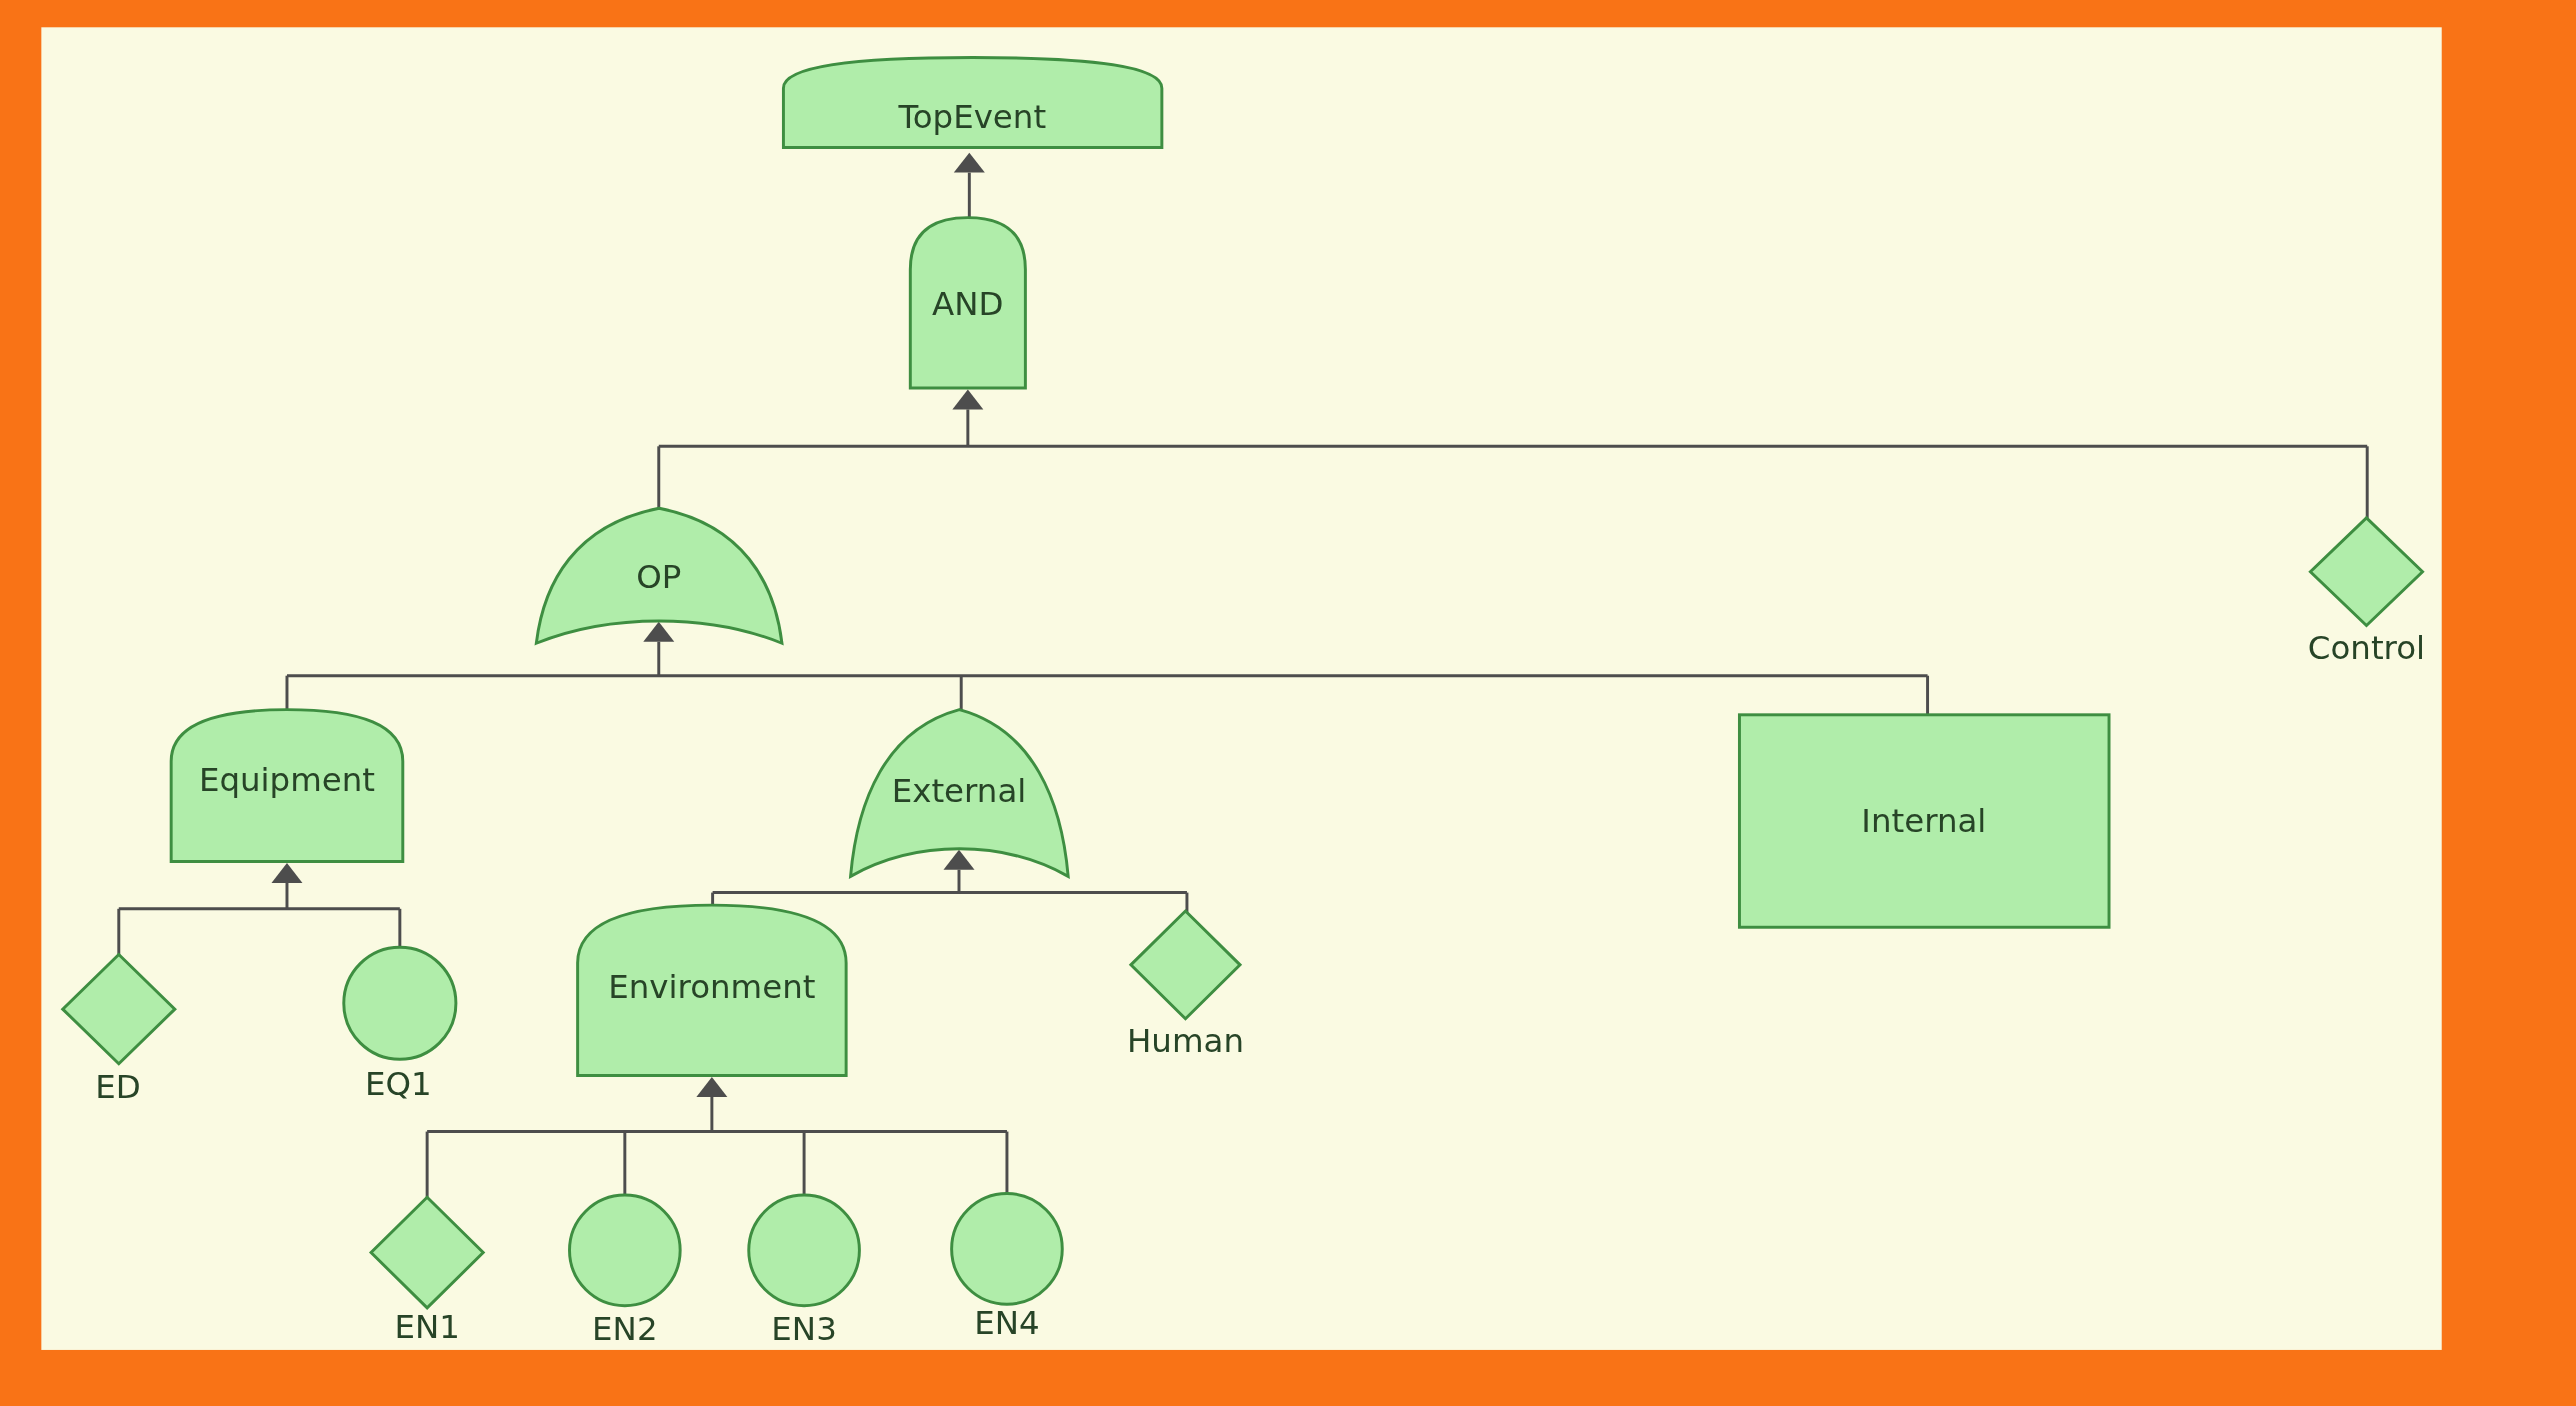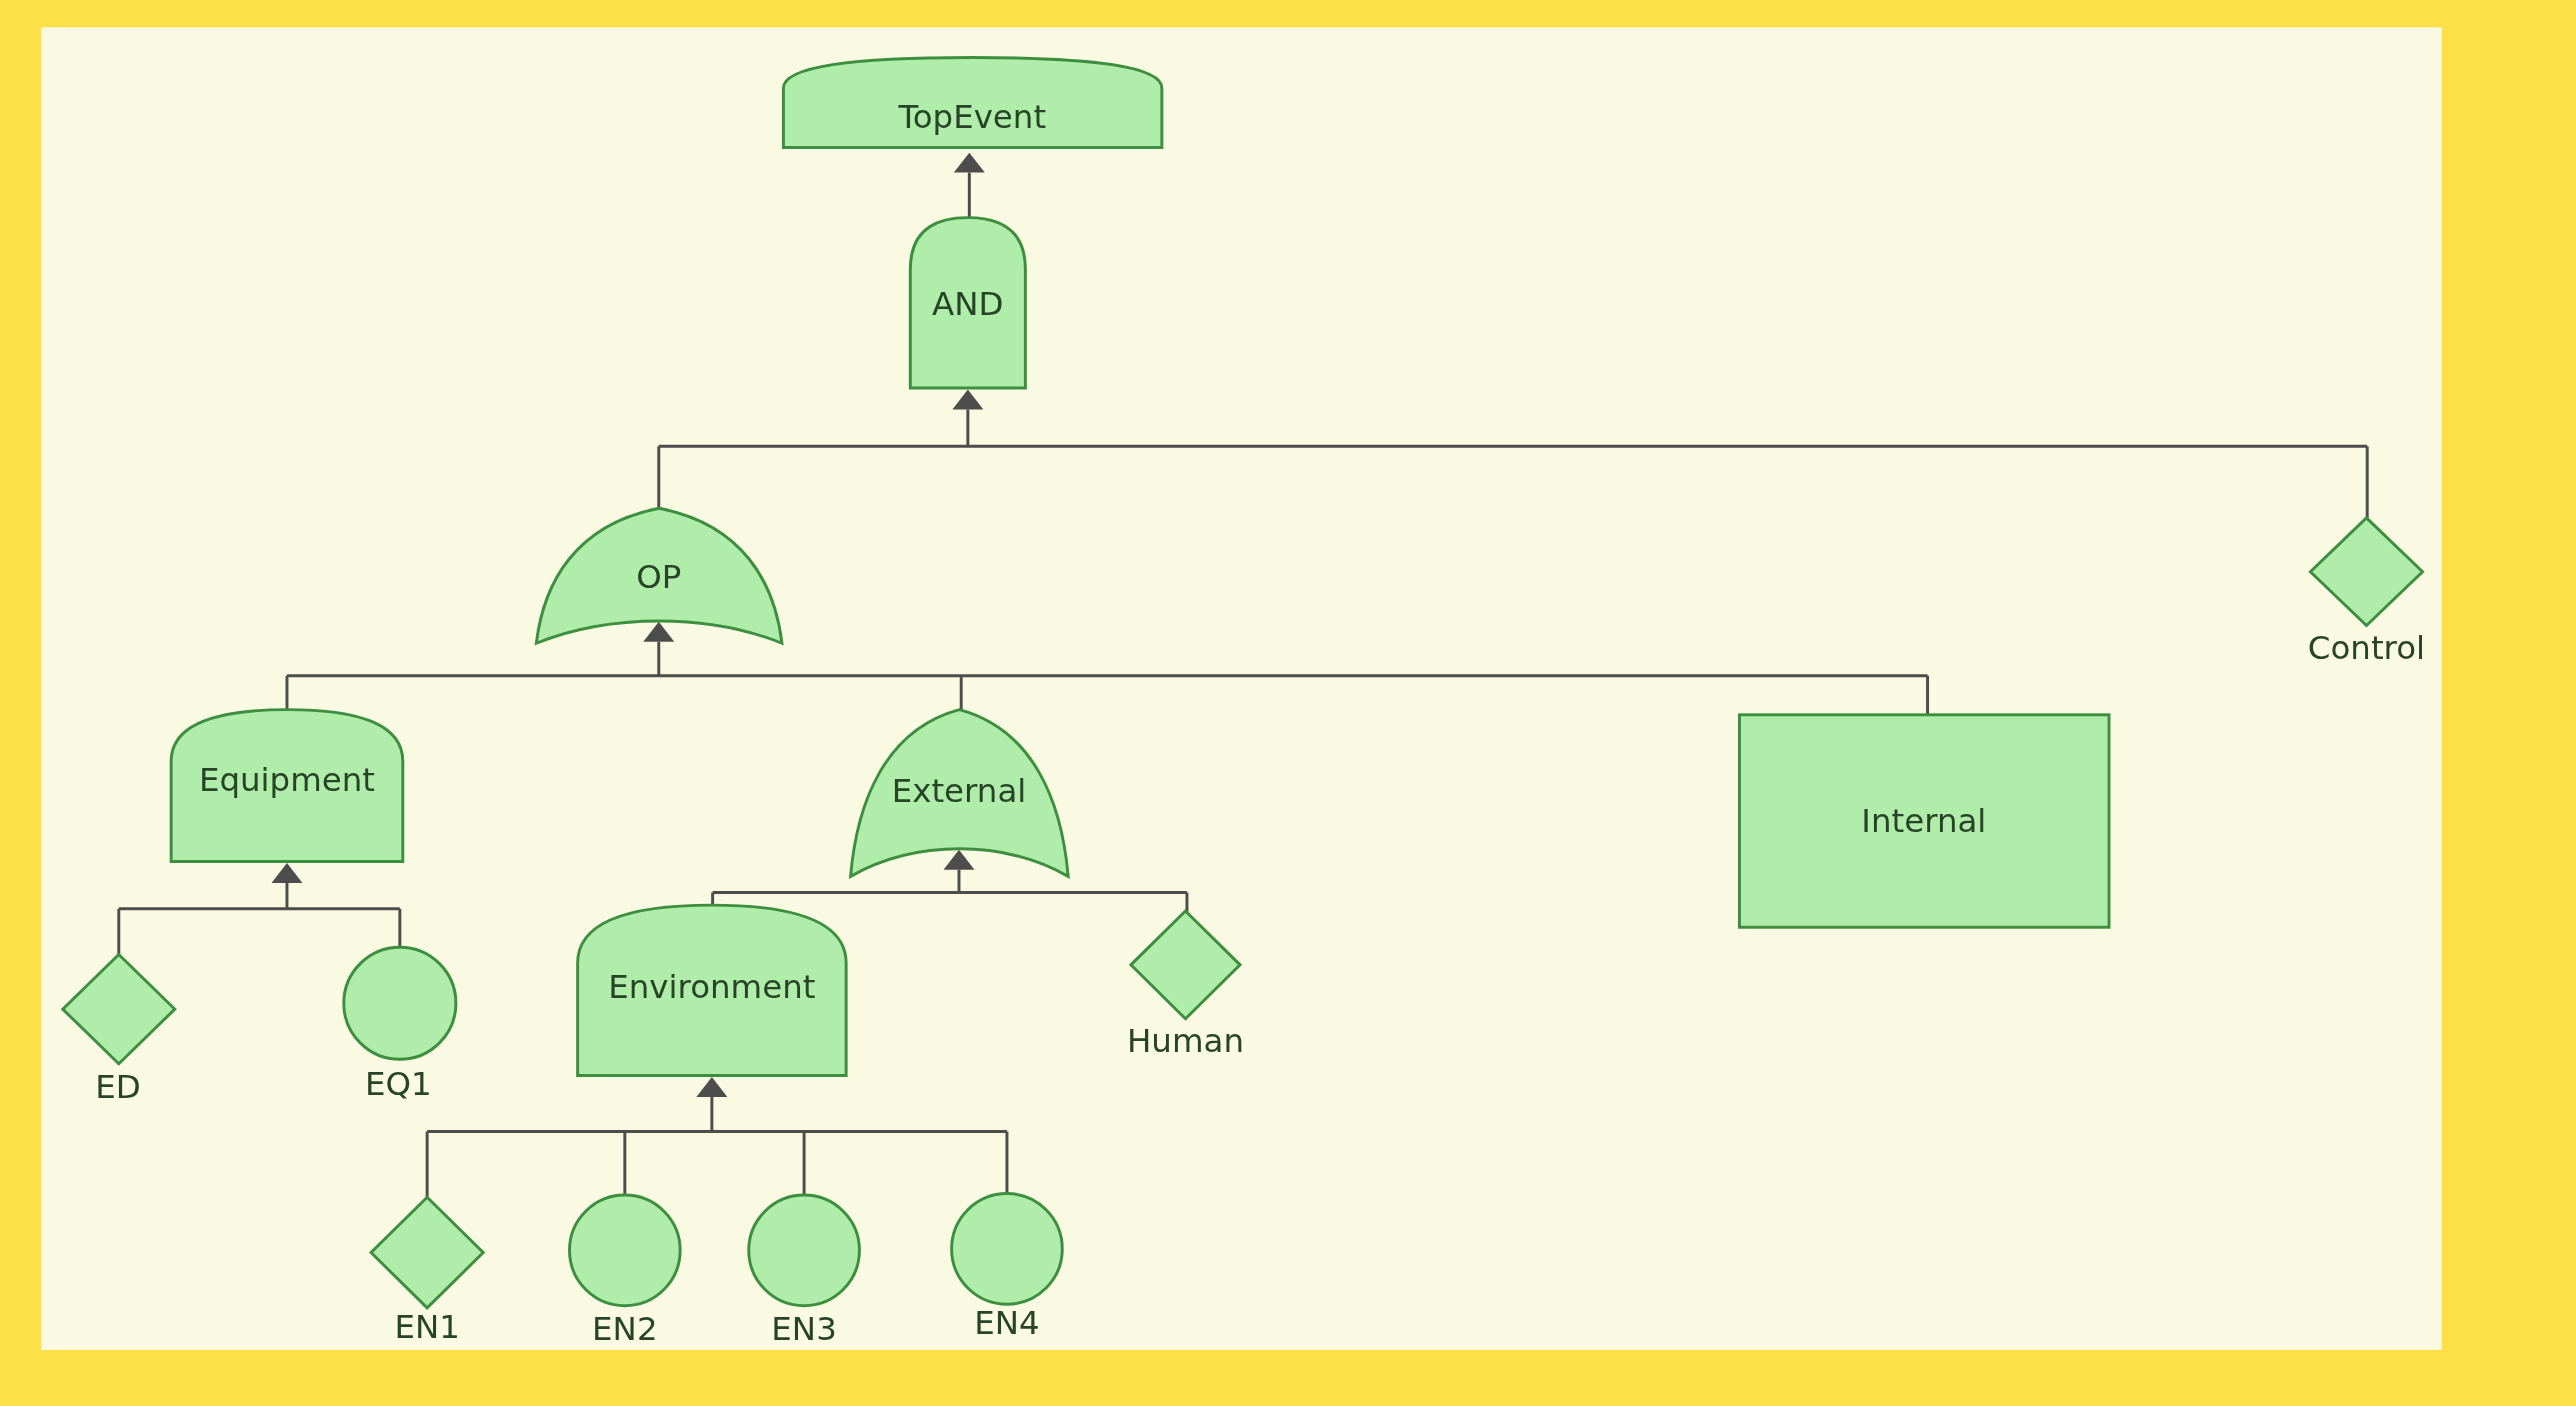--- a/index.html
+++ b/index.html
@@ -4,21 +4,21 @@
 <style>
   html, body {
     margin: 0;
     padding: 0;
     background: #ffffff;
   }
   .stage {
     position: relative;
     width: 2576px;
     height: 1406px;
-    background: #fde047;
+    background: #f97316;
     overflow: hidden;
   }
   svg.diagram {
     display: block;
     width: 2576px;
     height: 1406px;
   }
   .node-label {
     font-family: "DejaVu Sans", "Liberation Sans", sans-serif;
     font-size: 44px;

